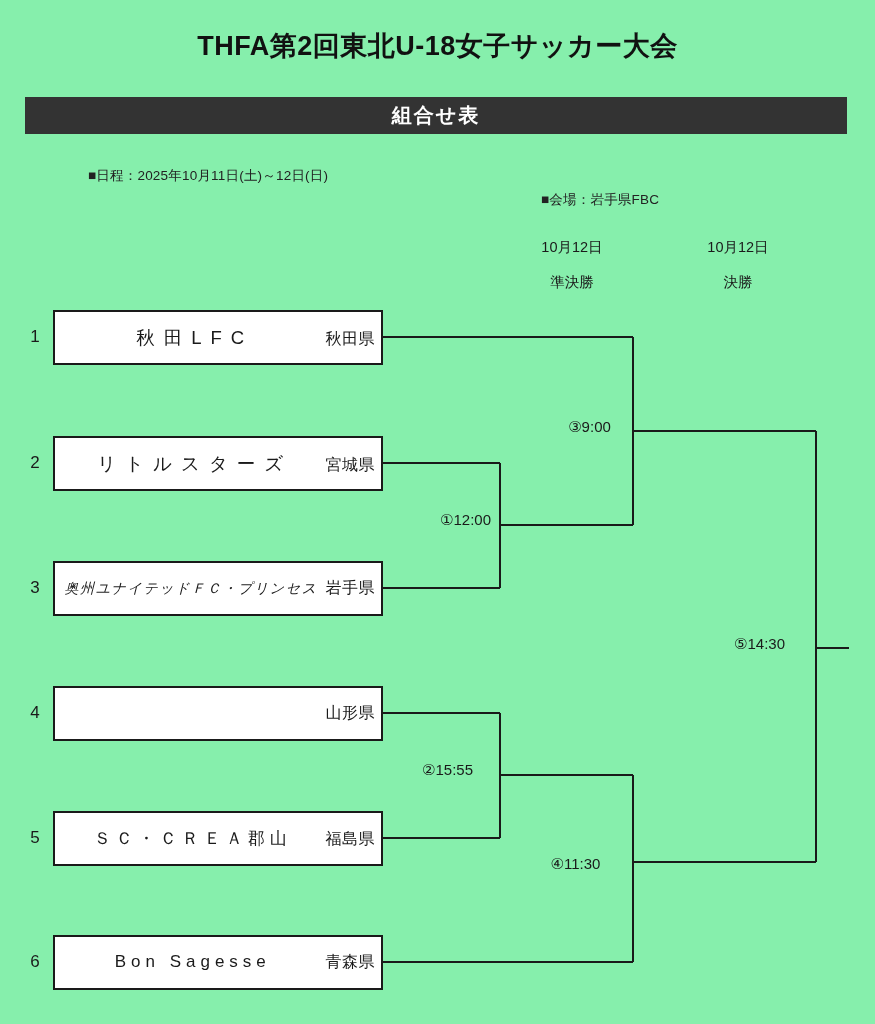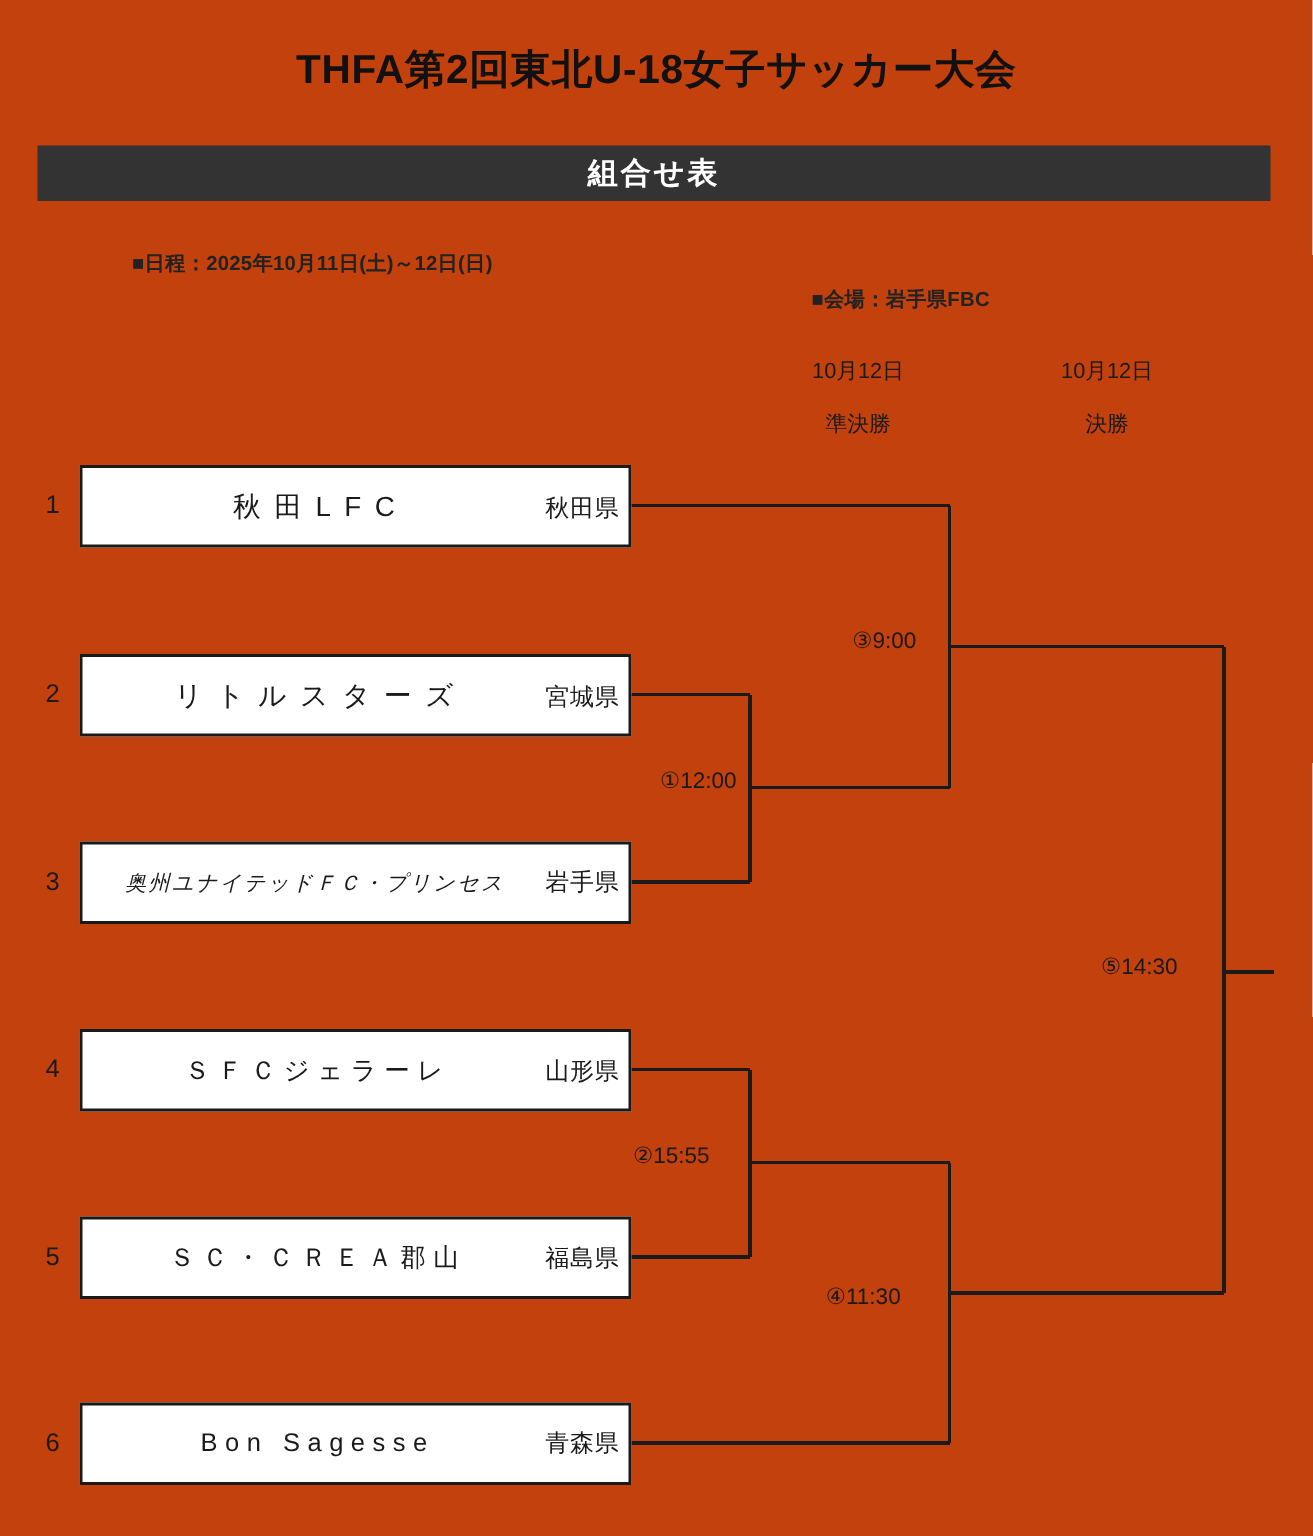--- a/index.html
+++ b/index.html
@@ -11,21 +11,21 @@
   body {
     font-family: "Liberation Sans", "DejaVu Sans", sans-serif;
     color: #1a1a1a;
     -webkit-font-smoothing: antialiased;
   }
   #page {
     position: relative;
     width: 875px;
     height: 1024px;
     overflow: hidden;
-    background: #c2410c;
+    background: #86efac;
   }
 
   
   .doc-title {
     position: absolute;
     left: 0;
     top: 28px;
     width: 875px;
     text-align: center;
     font-size: 27px;
@@ -47,21 +47,21 @@
     letter-spacing: 2px;
     display: flex;
     align-items: center;
     justify-content: center;
     text-align: right;
   }
   .meta-line {
     position: absolute;
     top: 167px;
     font-size: 13.5px;
-    font-weight: bold;
+    font-weight: normal;
     color: #222222;
     white-space: nowrap;
     letter-spacing: 0.2px;
   }
   .meta-schedule { left: 88px; }
   .meta-venue { left: 541px; margin-top: 24px; }
 
   
   .round-head {
     position: absolute;
@@ -82,21 +82,21 @@
     position: absolute;
     left: 24px;
     width: 22px;
     text-align: center;
     font-size: 17px;
     color: #1a1a1a;
   }
   .team-box {
     position: absolute;
     left: 53px;
-    width: 368px;
+    width: 330px;
     height: 55px;
     border: 2px solid #1a1a1a;
     box-sizing: border-box;
     background: #ffffff;
     display: flex;
     align-items: center;
   }
   .team-inner {
     display: flex;
     align-items: baseline;
@@ -227,21 +227,20 @@
   <div class="team-box" style="top:561px">
     <div class="team-inner">
       <span class="team-name tight">奥州ユナイテッドＦＣ・プリンセス</span>
       <span class="team-pref">岩手県</span>
     </div>
   </div>
 
   <div class="seed-num" style="top:703px">4</div>
   <div class="team-box" style="top:686px">
     <div class="team-inner">
-      <span class="team-name semi">ＳＦＣジェラーレ</span>
       <span class="team-pref">山形県</span>
     </div>
   </div>
 
   <div class="seed-num" style="top:828px">5</div>
   <div class="team-box" style="top:811px">
     <div class="team-inner">
       <span class="team-name semi">ＳＣ・ＣＲＥＡ郡山</span>
       <span class="team-pref">福島県</span>
     </div>

